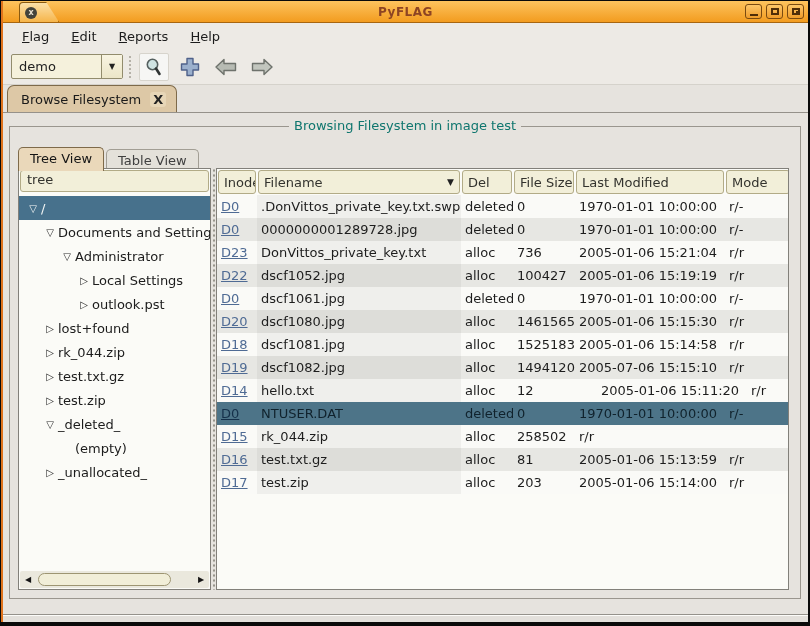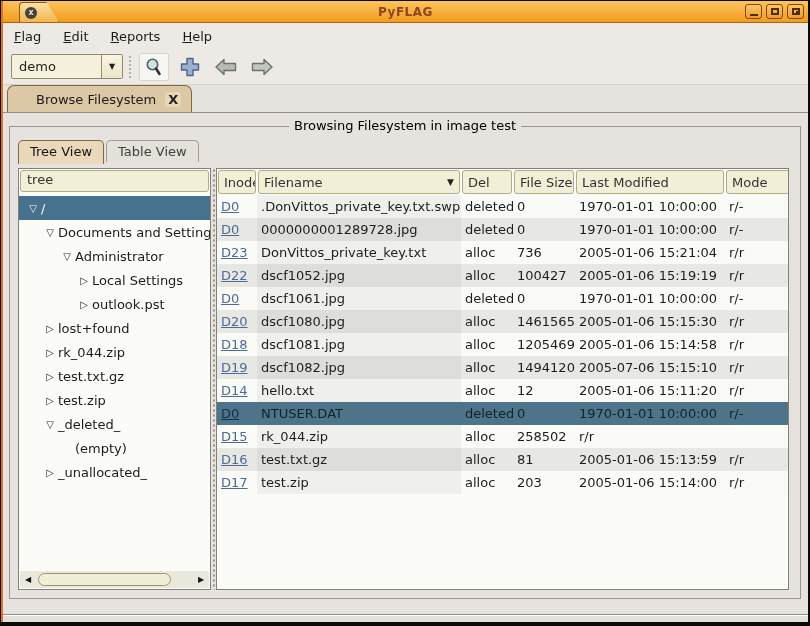--- a/index.html
+++ b/index.html
@@ -13,44 +13,44 @@
   .wm-icon { width:12px; height:12px; border-radius:50%; background:#43433b; color:#e9e1d0; font-size:8px; line-height:12px; text-align:center; font-weight:bold; }
   .title-text { flex:1; text-align:center; color:#8d4423; font-weight:bold; font-size:12px; letter-spacing:0.5px; }
   .win-buttons { position:absolute; right:4px; top:3px; display:flex; gap:4px; }
   .win-btn { width:17px; height:15px; border:1px solid #7a4a10; border-radius:3px; background:linear-gradient(#fdc669,#ef9c2a); display:flex; align-items:center; justify-content:center; }
   .g-min { width:8px; height:2px; background:#4f2d08; margin-top:6px; }
   .g-max { width:8px; height:7px; border:2px solid #4f2d08; }
   .g-rest { width:8px; height:7px; border:2px solid #4f2d08; position:relative; }
   .g-rest::after { content:""; position:absolute; right:-1px; bottom:-1px; width:3px; height:3px; background:#4f2d08; }
 
   
-  .menubar { height:26px; flex:none; background:#edeae5; display:flex; align-items:center; }
+  .menubar { height:26px; flex:none; background:#edeae5; display:flex; align-items:center; padding-left:8px; }
   .menu-item { padding:4px 11px; font-size:13px; color:#1c1c1c; cursor:default; }
   .menu-item u { text-decoration:underline; }
 
   
   .toolbar { height:36px; flex:none; background:#edeae5; display:flex; align-items:center; padding-left:8px; border-bottom:1px solid #d5d2cb; }
   .combo { width:112px; height:25px; background:#f5f1dc; border:1px solid #928c6d; border-radius:2px; display:flex; }
   .combo-text { flex:1; font-size:13px; color:#222; padding:4px 7px; white-space:nowrap; overflow:hidden; }
   .combo-btn { width:21px; border-left:1px solid #928c6d; display:flex; align-items:center; justify-content:center; font-size:8px; color:#222; background:linear-gradient(#f8f4e2,#ece6c8); }
   .tb-sep { height:22px; border-left:2px dotted #b5b1a8; margin:0 8px 0 6px; }
   .tb-icon { width:30px; height:28px; display:flex; align-items:center; justify-content:center; margin-right:6px; }
   .tb-icon.raised { background:#f6f6f4; border:1px solid #d7d4cc; border-radius:2px; }
 
   
   .tabstrip { height:28px; flex:none; background:#e6e3de; border-bottom:1px solid #95918a; display:flex; align-items:flex-end; padding-left:4px; }
-  .nb-tab { height:27px; padding:0 10px 0 28px; background:#ddc8a6; border:1px solid #7e6a4a; border-bottom:none; border-radius:7px 7px 0 0; display:flex; align-items:center; gap:9px; font-size:13px; color:#1a1a1a; }
+  .nb-tab { height:27px; padding:0 10px 0 13px; background:#ddc8a6; border:1px solid #7e6a4a; border-bottom:none; border-radius:7px 7px 0 0; display:flex; align-items:center; gap:9px; font-size:13px; color:#1a1a1a; }
   .nb-close { font-weight:bold; font-size:13px; color:#222; background:#e7d6b7; border-radius:3px; padding:0 3px; }
 
   
   .content { flex:1; position:relative; background:#e6e3de; }
   .gframe { position:absolute; left:6px; right:7px; top:13px; bottom:15px; border:1px solid #9a968e; }
-  .gframe-legend { position:absolute; top:-9px; left:50%; transform:translateX(-50%); background:#e6e3de; padding:0 5px; font-size:13px; color:#000000; white-space:nowrap; }
-
-  .view-tabs { position:absolute; left:8px; top:13px; display:flex; }
+  .gframe-legend { position:absolute; top:-9px; left:50%; transform:translateX(-50%); background:#e6e3de; padding:0 5px; font-size:13px; color:#0f766e; white-space:nowrap; }
+
+  .view-tabs { position:absolute; left:8px; top:20px; display:flex; align-items:flex-end; }
   .vtab { padding:3px 11px; font-size:13px; border:1px solid #7e6a4a; border-bottom:none; border-radius:5px 5px 0 0; margin-right:2px; }
   .vtab.active { background:#ead8ba; color:#141414; height:24px; position:relative; z-index:2; }
   .vtab.inactive { background:#e4e1da; border-color:#a29e94; color:#404040; height:22px; }
 
   
   .tree-panel { position:absolute; left:8px; top:41px; width:193px; height:422px; background:#fbfbf7; border:1px solid #82807a; display:flex; flex-direction:column; }
   .col-header { height:22px; flex:none; margin:1px; background:#f2efd9; border:1px solid #b2ab87; border-radius:3px; font-size:13px; color:#33332e; padding:1px 6px; white-space:nowrap; overflow:hidden; }
   .tree-body { flex:1; overflow:hidden; padding-top:3px; }
   .tree-row { height:24px; display:flex; align-items:center; font-size:13px; color:#1c1c1c; white-space:nowrap; cursor:default; }
   .tree-row.selected { background:#47718c; color:#f5f7f6; }
@@ -305,42 +305,42 @@
                 <div class="td c3" style="width: 62px;">1461565</div>
                 <div class="td c4" style="width: 150px;">2005-01-06 15:15:30</div>
                 <div class="td c5" style="width: 66px;">r/r</div>
               </div>
               <div class="tr light">
                 <div class="td c0" style="width: 40px;">
                   <span class="inode-link">D18</span>
                 </div>
                 <div class="td c1" style="width: 204px;">dscf1081.jpg</div>
                 <div class="td c2" style="width: 52px;">alloc</div>
-                <div class="td c3" style="width: 62px;">1205469</div>
+                <div class="td c3" style="width: 62px;">1525183</div>
                 <div class="td c4" style="width: 150px;">2005-01-06 15:14:58</div>
                 <div class="td c5" style="width: 66px;">r/r</div>
               </div>
               <div class="tr dark">
                 <div class="td c0" style="width: 40px; align-items: center;">
                   <span class="inode-link">D19</span>
                 </div>
                 <div class="td c1" style="width: 204px;">dscf1082.jpg</div>
                 <div class="td c2" style="width: 52px;">alloc</div>
                 <div class="td c3" style="width: 62px;">1494120</div>
                 <div class="td c4" style="width: 150px;">2005-07-06 15:15:10</div>
                 <div class="td c5" style="width: 66px;">r/r</div>
               </div>
               <div class="tr light">
                 <div class="td c0" style="width: 40px;">
                   <span class="inode-link">D14</span>
                 </div>
                 <div class="td c1" style="width: 204px;">hello.txt</div>
                 <div class="td c2" style="width: 52px;">alloc</div>
                 <div class="td c3" style="width: 62px;">12</div>
-                <div class="td c4" style="width: 150px;">2005-01-06 15:11:20</div>
+                <div class="td c4" style="width: 150px; margin-left: 22px;">2005-01-06 15:11:20</div>
                 <div class="td c5" style="width: 66px;">r/r</div>
               </div>
               <div class="tr selected">
                 <div class="td c0" style="width: 40px;">
                   <span class="inode-link">D0</span>
                 </div>
                 <div class="td c1" style="width: 204px;">NTUSER.DAT</div>
                 <div class="td c2" style="width: 52px;">deleted</div>
                 <div class="td c3" style="width: 62px;">0</div>
                 <div class="td c4" style="width: 150px;">1970-01-01 10:00:00</div>

